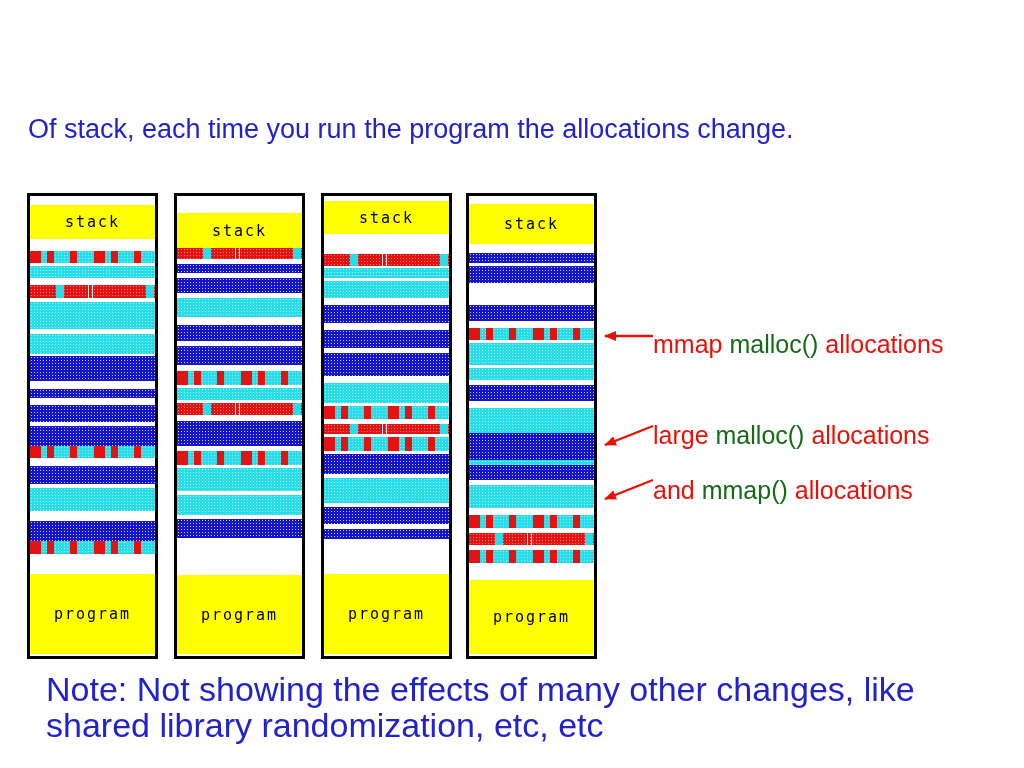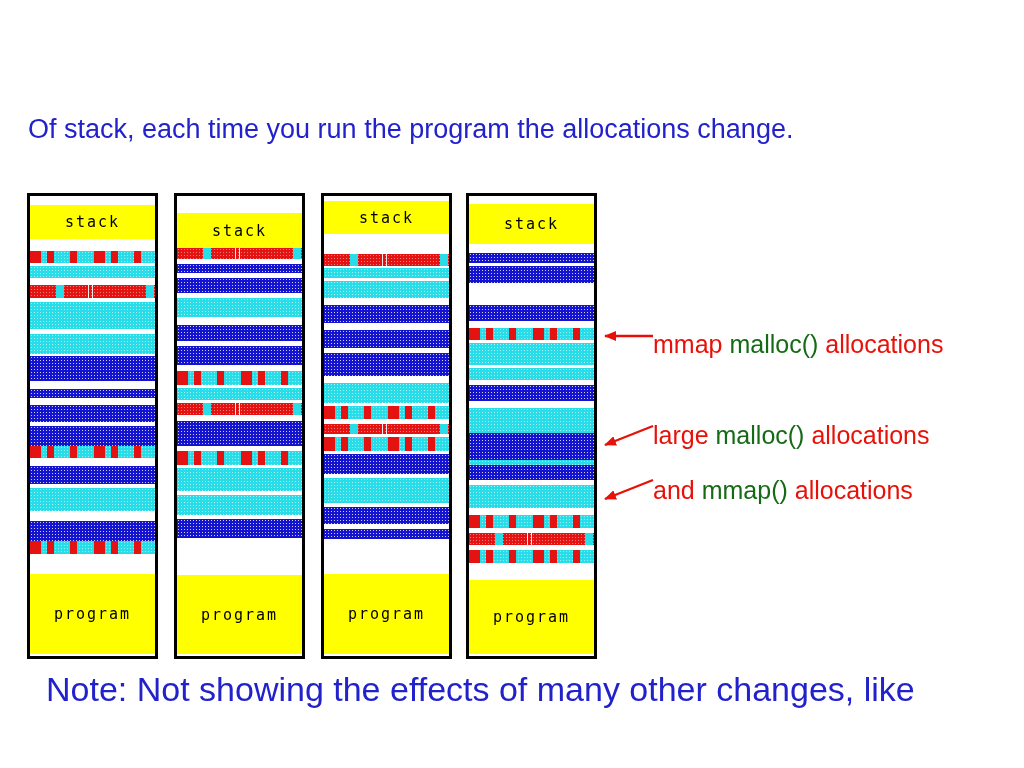--- a/index.html
+++ b/index.html
@@ -234,15 +234,16 @@
     </div>
   <div class="annot annot-3">
       <div><span style="color: rgb(232, 17, 9);">and </span><span style="color: rgb(21, 107, 21);">mmap()</span><span style="color: rgb(232, 17, 9);"> allocations</span></div>
     </div>
   <div class="annot annot-2">
       <div><span style="color: rgb(232, 17, 9);">large </span><span style="color: rgb(21, 107, 21);">malloc()</span><span style="color: rgb(232, 17, 9);"> allocations</span></div>
     </div>
 
   <div class="note">
     <div>Note: Not showing the effects of many other changes, like</div>
+    <div>shared library randomization, etc, etc</div>
   </div>
 
 </div>
 
 </body></html>

